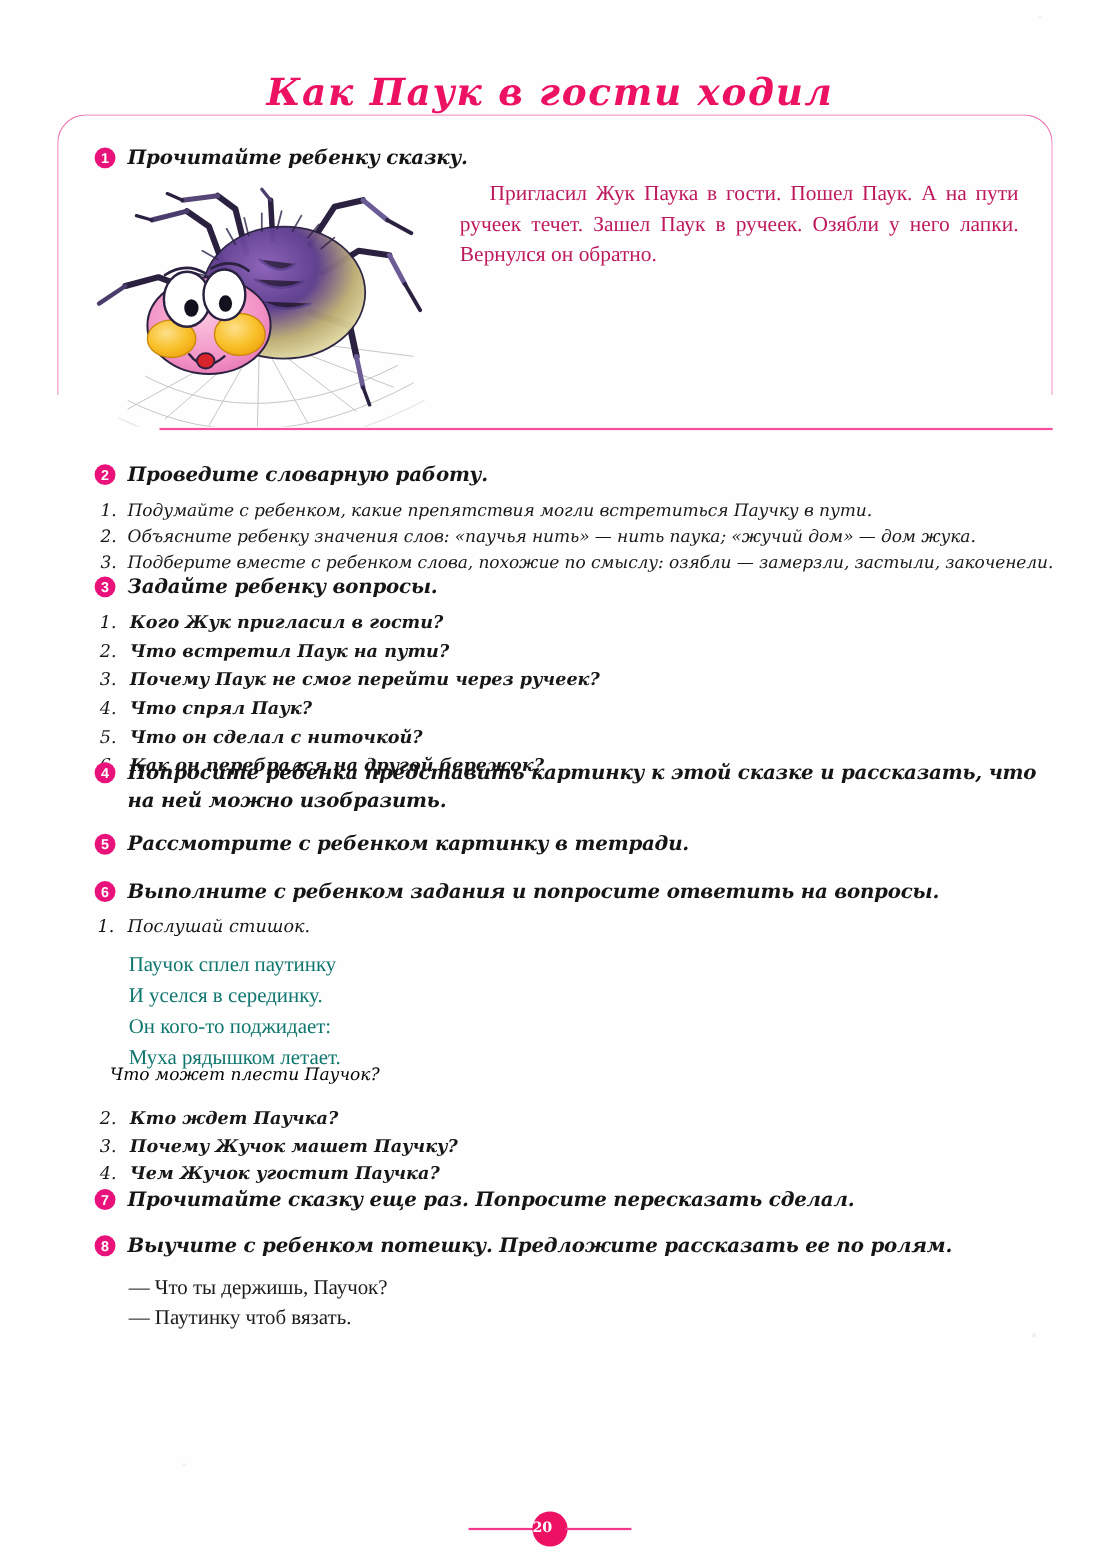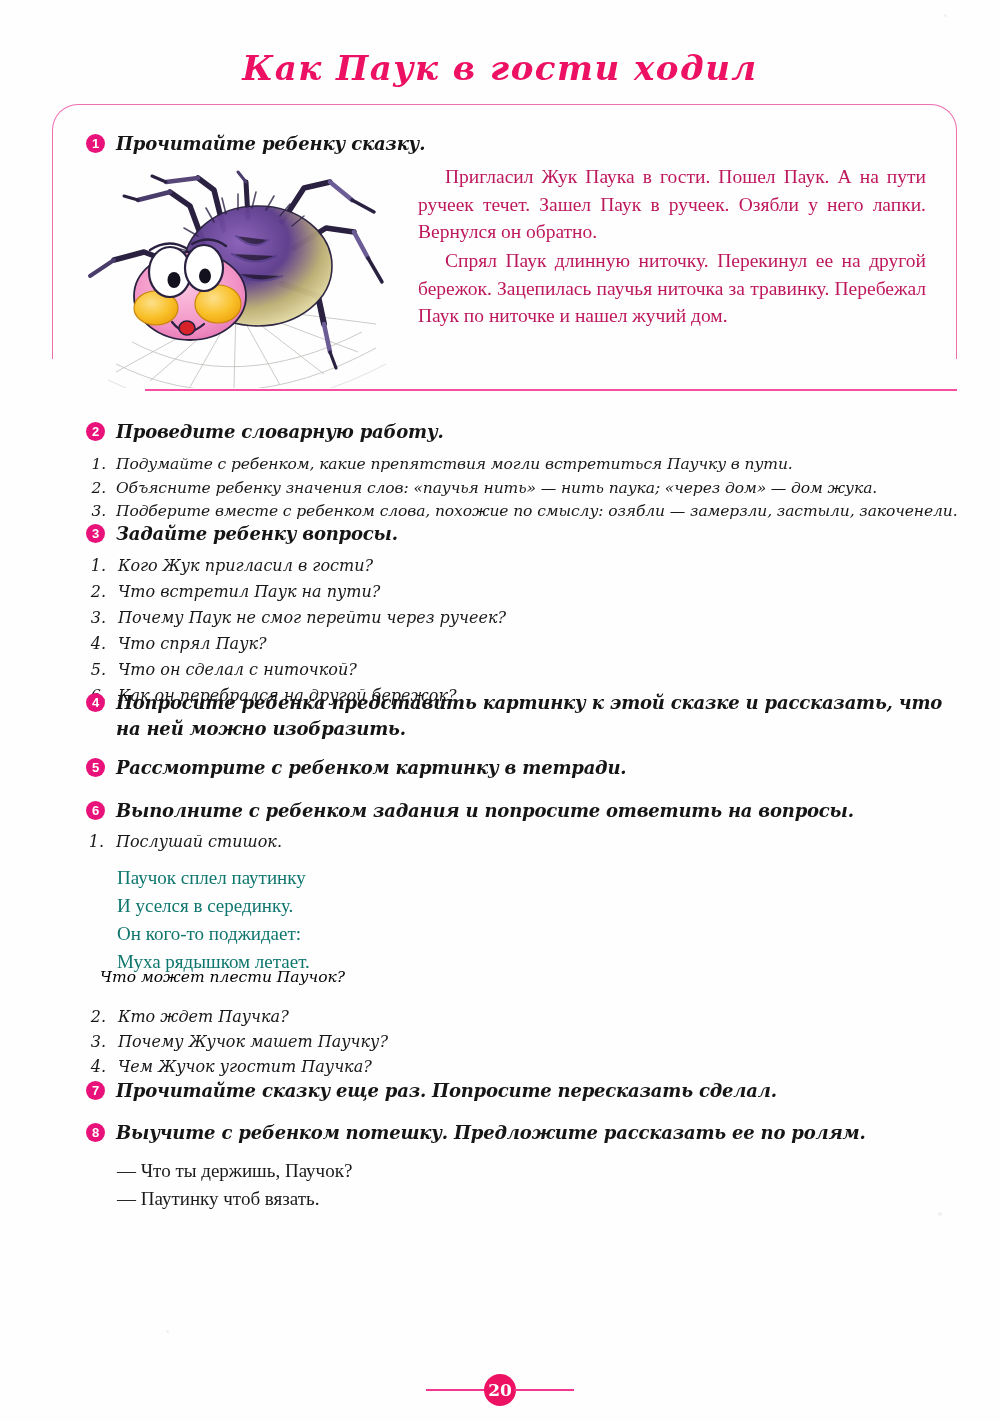--- a/index.html
+++ b/index.html
@@ -18,21 +18,21 @@
 
   .page {
     position: absolute;
     inset: 0;
     background: #fefefe;
   }
 
   
   .title {
     position: absolute;
-    top: 48px;
+    top: 64px;
     left: 0; right: 0;
     text-align: center;
     font-family: "DejaVu Serif", "Liberation Serif", serif;
     font-weight: bold;
     font-style: italic;
     font-size: 34px;
     letter-spacing: 1.5px;
     color: #ED1164;
     white-space: nowrap;
   }
@@ -138,21 +138,21 @@
     position: absolute;
     font-family: "DejaVu Serif", "Liberation Serif", serif;
     font-style: italic;
     font-weight: bold;
     font-size: 16px;
     line-height: 1.62;
     color: #17171a;
   }
   .qlist .row { display: flex; align-items: baseline; }
   .qlist .num { flex: 0 0 auto; width: 32px; text-align: right; padding-right: 12px; font-weight: normal; }
-  .qlist .txt { flex: 1 1 auto; font-weight: normal; }
+  .qlist .txt { flex: 1 1 auto; font-weight: bold; }
 
   
   .task-one {
     position: absolute;
     left: 86px;
     top: 832px;
     font-family: "DejaVu Serif", "Liberation Serif", serif;
     font-style: italic;
     font-size: 16px;
     color: #17171a;
@@ -208,23 +208,22 @@
     width: 60px; height: 2px;
     background: #F3368E;
   }
   .pagenum .circle {
     width: 32px; height: 32px;
     border-radius: 50%;
     background: #ED1164;
     color: #ffffff;
     font-family: "DejaVu Serif", "Liberation Serif", serif;
     font-weight: bold;
-    font-size: 17px;
+    font-size: 13px;
     line-height: 32px;
-    text-align: center;
     margin: 0 -2px;
   }
 
   
   .speck { position:absolute; background:#e9e6e2; border-radius:50%; opacity:.6; }
 </style>
 </head>
 <body>
 
 <div class="page">
@@ -340,36 +339,35 @@
         <path d="M106 88 Q 124 78 140 90" fill="none" stroke="#2A2140" stroke-width="2.4" stroke-linecap="round"></path>
 
         <path d="M86 166 Q 100 184 118 168" fill="none" stroke="#2A2140" stroke-width="2.2" stroke-linecap="round"></path>
         <ellipse cx="101" cy="172" rx="8" ry="7" fill="#D8232A" stroke="#2A2140" stroke-width="1.6"></ellipse>
       </g>
     </svg>
   </div>
 
   <div class="story-text">
     <p>Пригласил Жук Паука в гости. Пошел Паук. А на пути ручеек течет. Зашел Паук в ручеек. Озябли у него лапки. Вернулся он обратно.</p>
-    <p>Спрял Паук длинную ниточку. Перекинул ее на другой бережок. Зацепилась паучья ниточка за травинку. Перебежал Паук по ниточке и нашел жучий дом.</p>
   </div>
 
   <div class="step" style="left:86px; top:419px;">
     <span class="badge">2</span>
     <span class="step-text">Проведите словарную работу.</span>
   </div>
 
   <div class="olist" style="left:86px; top:453px; width:880px;">
     <div class="row">
       <span class="num">1.</span>
       <span class="txt">Подумайте с ребенком, какие препятствия могли встретиться Паучку в пути.</span>
     </div>
     <div class="row">
       <span class="num">2.</span>
-      <span class="txt">Объясните ребенку значения слов: «паучья нить» — нить паука; «через дом» — дом жука.</span>
+      <span class="txt">Объясните ребенку значения слов: «паучья нить» — нить паука; «жучий дом» — дом жука.</span>
     </div>
     <div class="row">
       <span class="num">3.</span>
       <span class="txt">Подберите вместе с ребенком слова, похожие по смыслу: озябли — замерзли, застыли, закоченели.</span>
     </div>
   </div>
 
   <div class="step" style="left:86px; top:521px;">
     <span class="badge">3</span>
     <span class="step-text">Задайте ребенку вопросы.</span>

